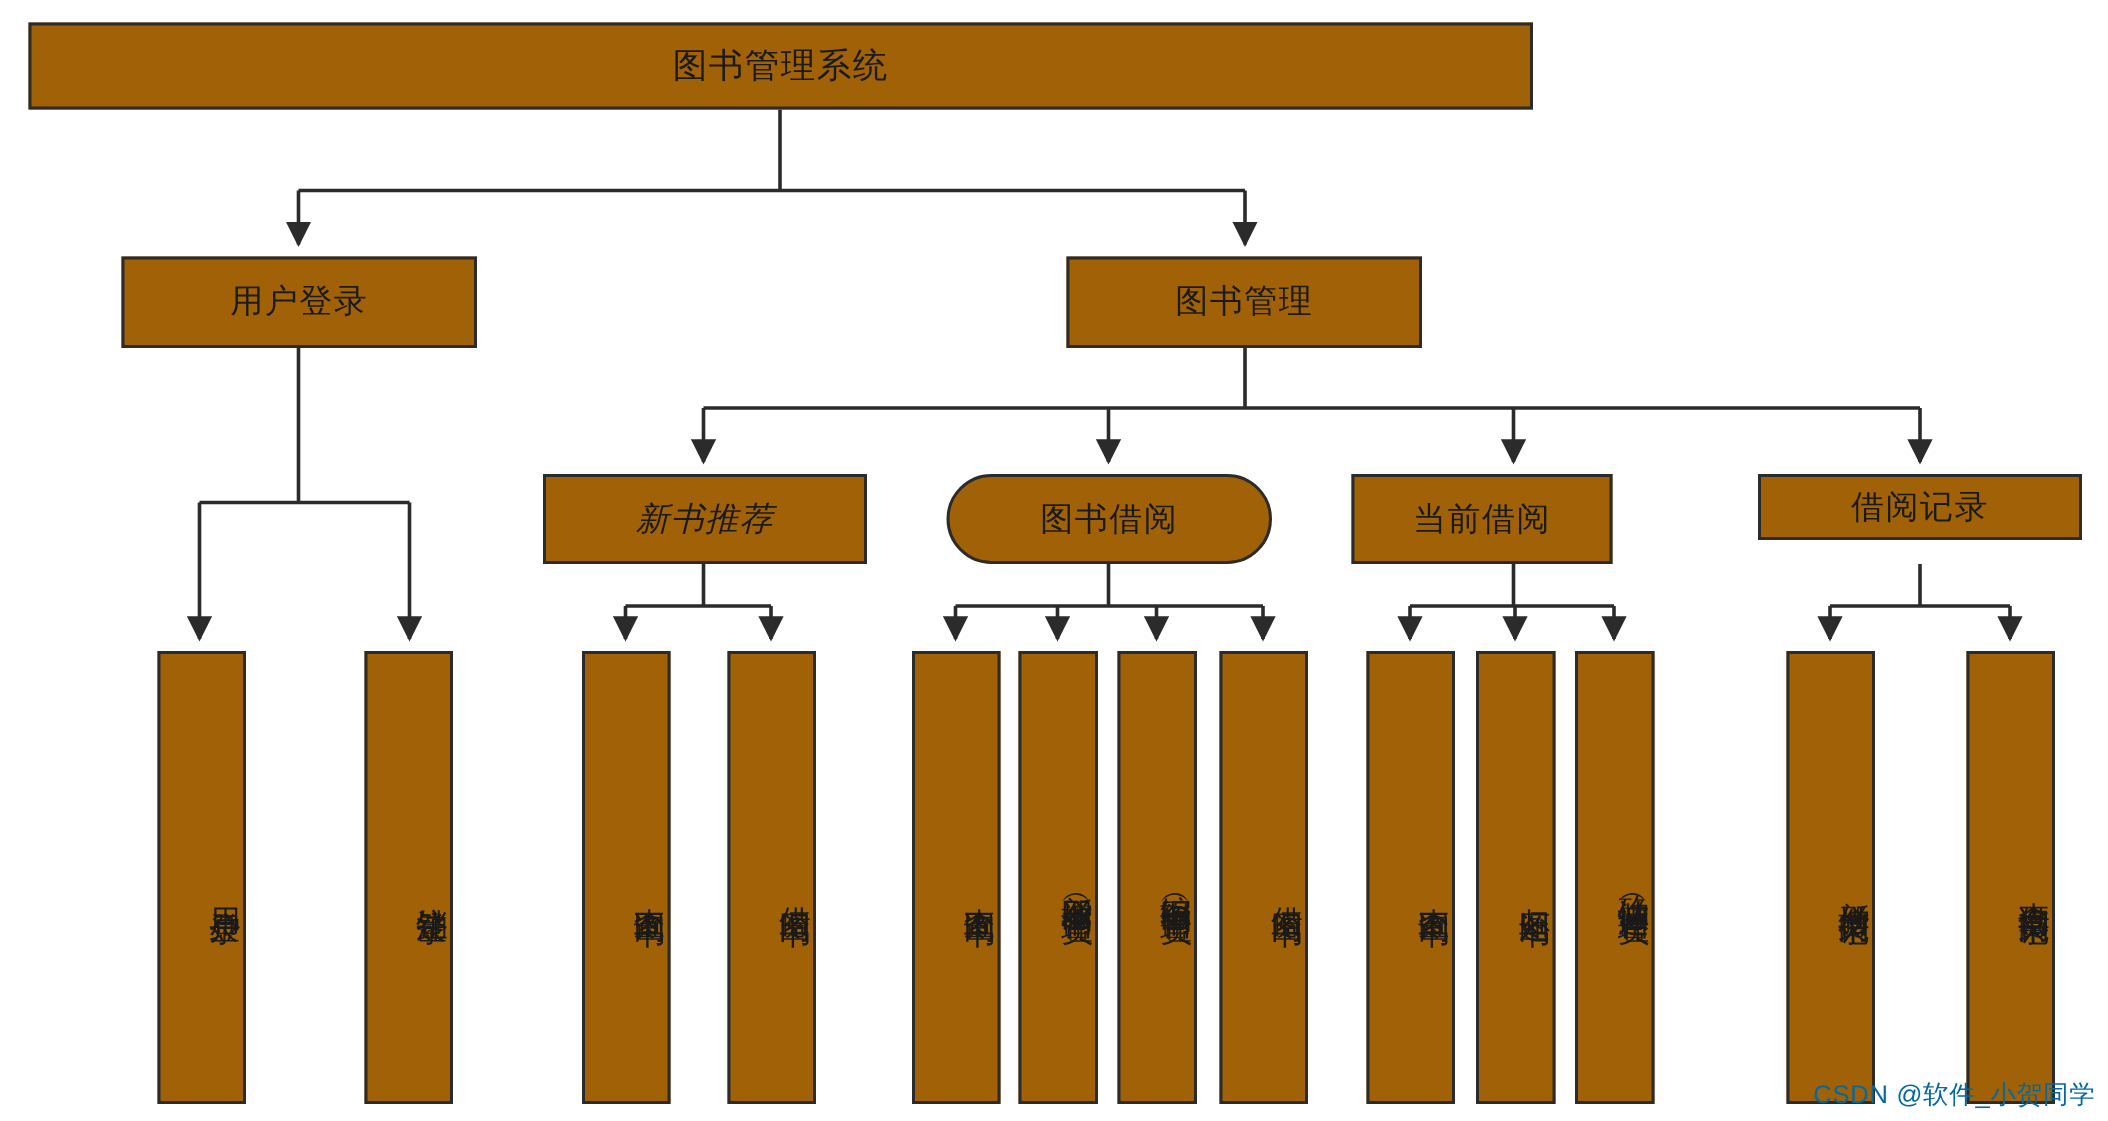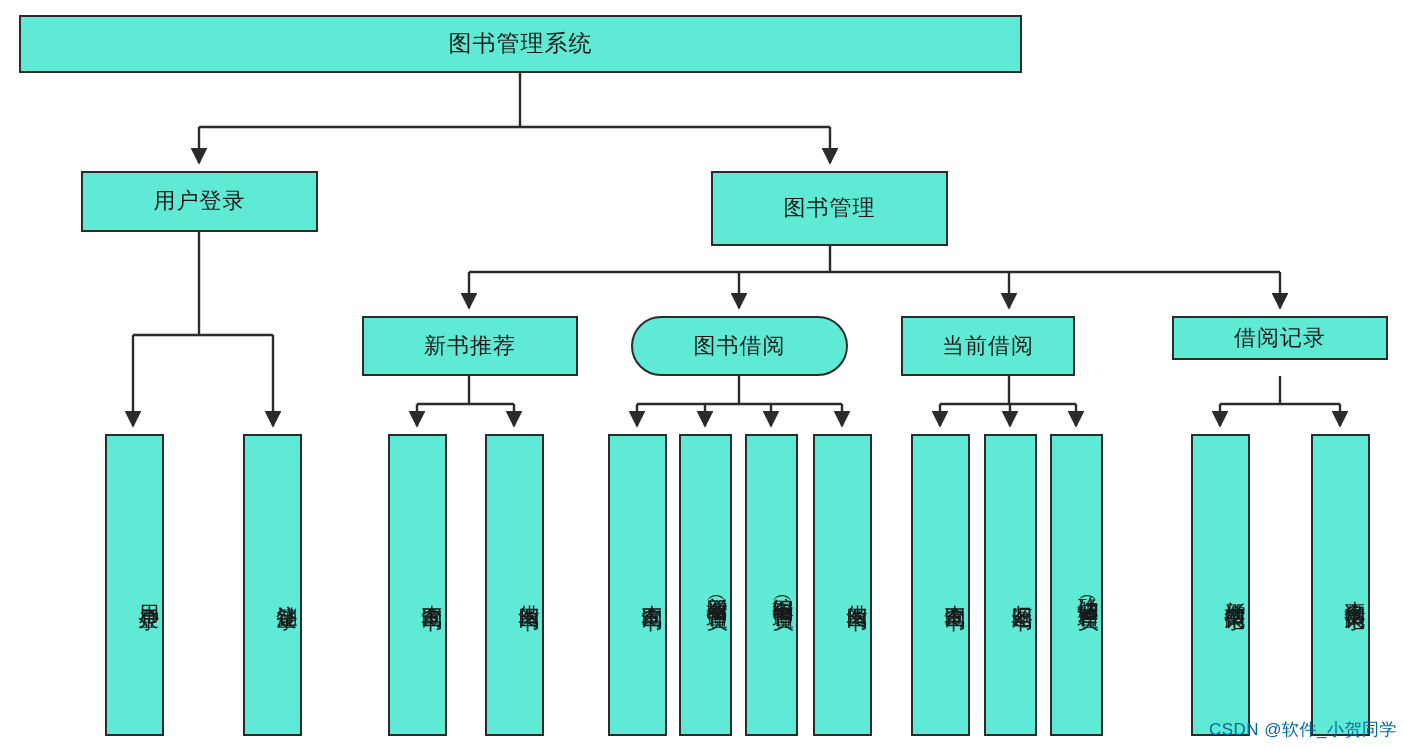--- a/index.html
+++ b/index.html
@@ -21,21 +21,21 @@
     position: absolute;
     left: 0;
     top: 0;
     width: 1405px;
     height: 747px;
     pointer-events: none;
   }
   .node {
     position: absolute;
     box-sizing: border-box;
-    background: #5eead4;
+    background: #a16207;
     border: 2px solid #2b2b2b;
     display: flex;
     align-items: center;
     justify-content: center;
     color: #1a1a1a;
   }
   .node.horiz {
     font-size: 22px;
     letter-spacing: 1px;
     line-height: 1.2;
@@ -123,25 +123,25 @@
     </g>
   </svg>
 
   <div class="node horiz" id="root-node" style="left:19px; top:15px; width:1003px; height:58px;">
     <span>图书管理系统</span>
   </div>
 
   <div class="node horiz" style="left:81px; top:171px; width:237px; height:61px;">
     <span>用户登录</span>
   </div>
-  <div class="node horiz" style="left:711px; top:171px; width:237px; height:75px;justify-content:center;">
+  <div class="node horiz" style="left:711px; top:171px; width:237px; height:61px;justify-content:center;">
     <span>图书管理</span>
   </div>
 
-  <div class="node horiz" style="left:362px; top:316px; width:216px; height:60px;">
+  <div class="node horiz" style="left:362px; top:316px; width:216px; height:60px;font-style:italic;">
     <span>新书推荐</span>
   </div>
   <div class="node horiz" style="left:631px; top:316px; width:217px; height:60px;border-radius:30px;">
     <span>图书借阅</span>
   </div>
   <div class="node horiz" style="left:901px; top:316px; width:174px; height:60px;">
     <span>当前借阅</span>
   </div>
   <div class="node horiz" style="left:1172px; top:316px; width:216px; height:44px;">
     <span>借阅记录</span>

